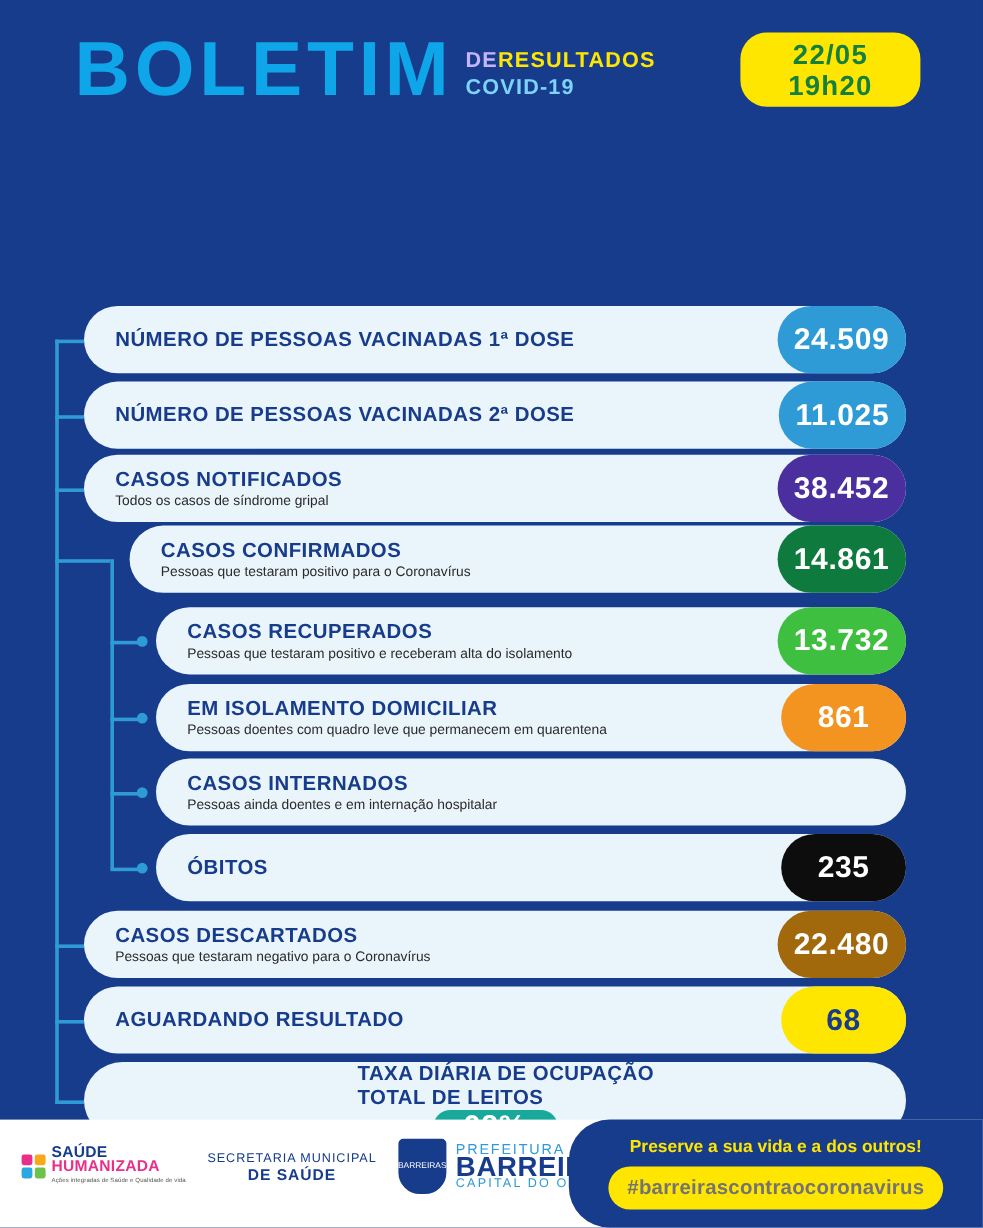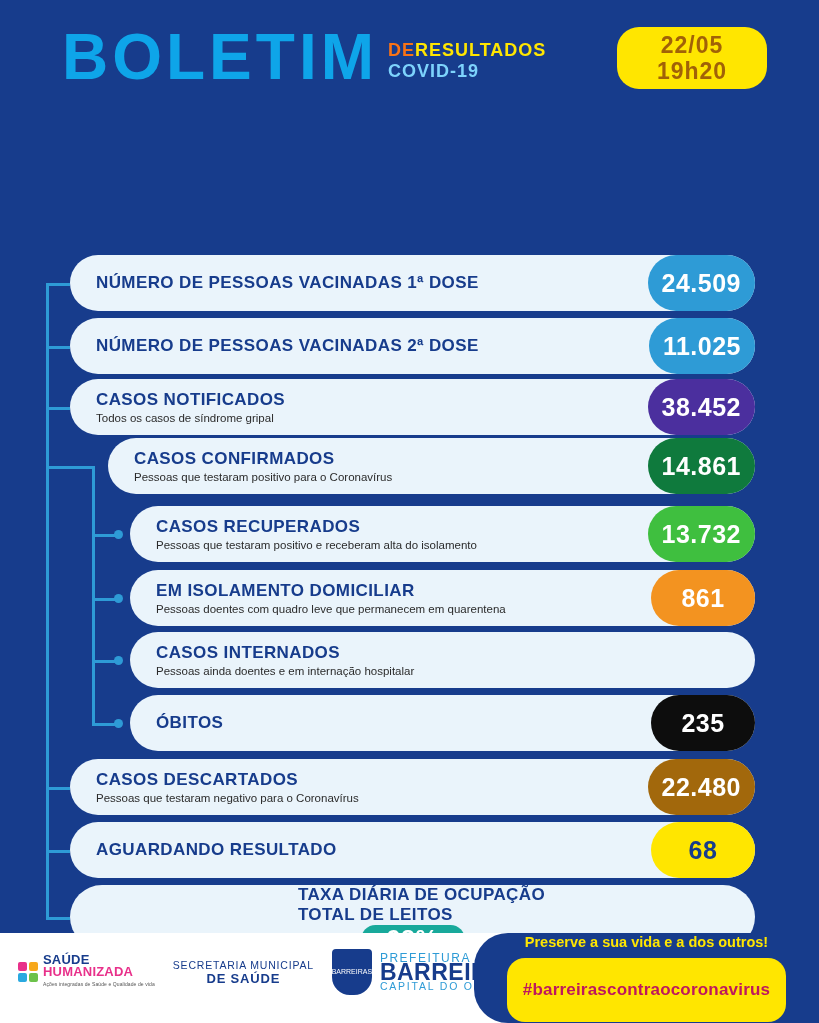--- a/index.html
+++ b/index.html
@@ -34,21 +34,21 @@
     letter-spacing: 4px;
     line-height: 62px;
     font-family: "Liberation Sans", sans-serif;
   }
   .sub-block {
     margin-left: 10px;
     margin-top: 14px;
     line-height: 21px;
   }
   .sub-de {
-    color: #f97316;
+    color: #c4b5fd;
     font-size: 18px;
     font-weight: bold;
     letter-spacing: 1px;
   }
   .sub-res {
     color: #ffe600;
     font-size: 18px;
     font-weight: bold;
     letter-spacing: 1px;
   }
@@ -59,21 +59,21 @@
     right: 52px;
     top: 27px;
     background: #ffe600;
     border-radius: 22px;
     width: 150px;
     height: 62px;
     display: flex;
     flex-direction: column;
     align-items: center;
     justify-content: center;
-    color: #a16207;
+    color: #15803d;
     font-weight: bold;
     font-size: 23px;
     line-height: 26px;
     letter-spacing: 1px;
   }
 
   
   .rows {
     position: relative;
     margin: 0 0 0 0;
@@ -241,25 +241,25 @@
     justify-content: center;
   }
   .preserve {
     color: #ffe600;
     font-weight: bold;
     font-size: 14.5px;
     margin-bottom: 8px;
   }
   .hashtag {
     background: #ffe600;
-    color: #be185d;
+    color: #737373;
     font-weight: bold;
     font-size: 17px;
     border-radius: 18px;
-    padding: 22px 16px;
+    padding: 8px 16px;
     letter-spacing: 0.2px;
   }
 </style>
 </head>
 <body>
 
 <div class="header">
   <div class="title-block">
     <div class="boletim">BOLETIM</div>
     <div class="sub-block">

